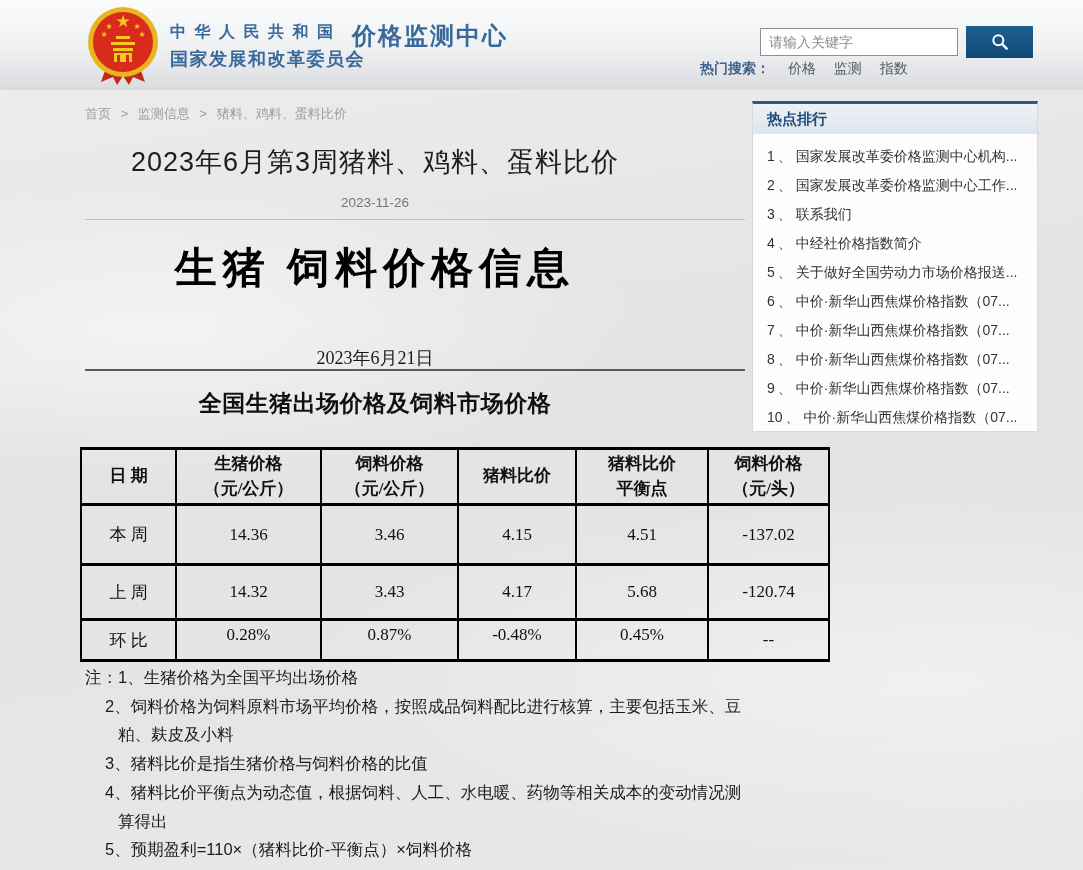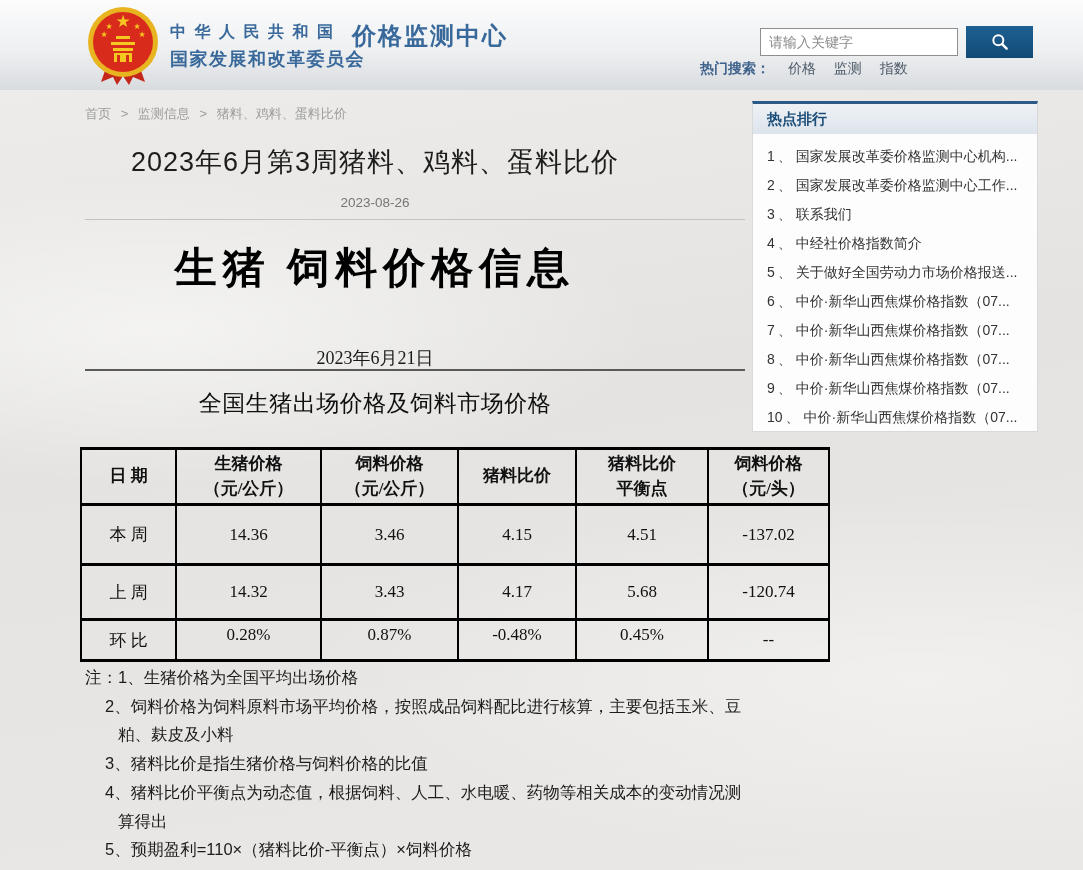--- a/index.html
+++ b/index.html
@@ -50,21 +50,21 @@
   .art-col{position:absolute;left:85px;width:580px;text-align:center;}
   .art-title{top:144px;font-size:27px;color:#1d1d1d;font-weight:500;letter-spacing:1px;}
   .art-date{top:195px;font-size:13.5px;color:#767676;}
   .hr1{position:absolute;left:85px;top:219px;width:660px;height:1px;background:#c3c3c1;}
   .doc-title{top:240px;font-family:"Liberation Serif","DejaVu Serif",serif;font-size:42px;
     font-weight:bold;color:#000;letter-spacing:6px;}
   .byline{top:321px;font-family:"Liberation Serif","DejaVu Serif",serif;font-size:18px;color:#1a1a1a;}
   .byline .src{margin-left:34px;}
   .doc-date{top:346px;font-family:"Liberation Serif","DejaVu Serif",serif;font-size:18px;color:#1a1a1a;}
   .hr2{position:absolute;left:85px;top:369px;width:660px;height:2px;background:#5a5a5a;}
-  .section-title{top:388px;font-size:23px;font-weight:normal;color:#0f0f0f;letter-spacing:.5px;}
+  .section-title{top:388px;font-size:23px;font-weight:bold;color:#0f0f0f;letter-spacing:.5px;}
   
   .price-table{position:absolute;left:80px;top:447px;border-collapse:collapse;table-layout:fixed;
     width:748px;font-family:"Liberation Serif","DejaVu Serif",serif;color:#111;}
   .price-table td,.price-table th{border-left:2px solid #000;border-right:2px solid #000;
     border-top:3px solid #000;border-bottom:3px solid #000;text-align:center;vertical-align:middle;
     font-size:17px;padding:0;}
   .price-table th{font-weight:bold;line-height:1.45;}
   .price-table .r-head{height:56px;}
   .price-table .r1{height:60px;}
   .price-table .r2{height:55px;}
@@ -137,21 +137,21 @@
       <li><span class="num">5</span><span class="dun">、</span><span>关于做好全国劳动力市场价格报送...</span></li>
       <li><span class="num">6</span><span class="dun">、</span><span>中价·新华山西焦煤价格指数（07...</span></li>
       <li><span class="num">7</span><span class="dun">、</span><span>中价·新华山西焦煤价格指数（07...</span></li>
       <li><span class="num">8</span><span class="dun">、</span><span>中价·新华山西焦煤价格指数（07...</span></li>
       <li><span class="num">9</span><span class="dun">、</span><span>中价·新华山西焦煤价格指数（07...</span></li>
       <li><span class="num">10</span><span class="dun">、</span><span>中价·新华山西焦煤价格指数（07...</span></li>
     </ul>
   </div>
 
   <div class="art-col art-title" style="position:absolute;">2023年6月第3周猪料、鸡料、蛋料比价</div>
-  <div class="art-col art-date" style="position:absolute;">2023-08-26</div>
+  <div class="art-col art-date" style="position:absolute;">2023-11-26</div>
   <div class="hr1"></div>
 
   <div class="art-col doc-title" style="position:absolute;">生猪 饲料价格信息</div>
   <div class="art-col doc-date" style="position:absolute;">2023年6月21日</div>
   <div class="hr2"></div>
 
   <div class="art-col section-title" style="position:absolute;">全国生猪出场价格及饲料市场价格</div>
 
   <table class="price-table">
     <colgroup>

